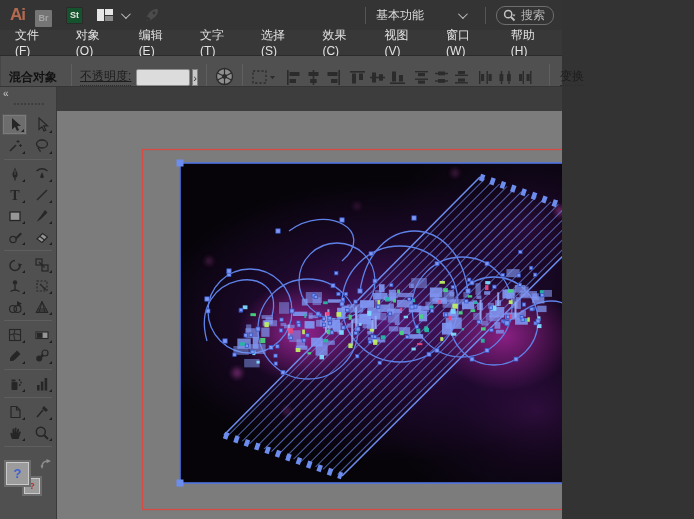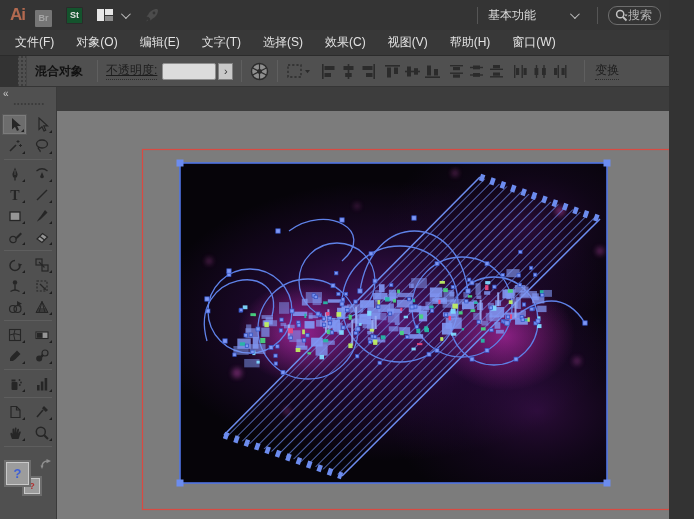--- a/index.html
+++ b/index.html
@@ -1,44 +1,44 @@
 <!DOCTYPE html>
 <html><head>
 <meta charset="utf-8">
 <style>
   * { margin:0; padding:0; box-sizing:border-box; }
   html,body { width:694px; height:519px; overflow:hidden; }
   body { font-family:"Liberation Sans","DejaVu Sans",sans-serif; font-size:12px; background:#333; }
-  .app { width:669px; height:519px; display:flex; flex-direction:column; background:#333333; }
+  .app { width:562px; height:519px; display:flex; flex-direction:column; background:#333333; }
 
   
   .app-bar { height:30px; background:#343434; display:flex; align-items:center; padding:0 6px; flex:0 0 auto; }
   .ai-logo { color:#b46a50; font-weight:bold; font-size:17px; margin:0 10px 0 4px; letter-spacing:-1px; }
   .badge { width:17px; height:17px; display:flex; align-items:center; justify-content:center; font-size:9px; font-weight:bold; margin-right:14px; border-radius:1px; }
   .badge.br { background:#757575; color:#a5a5a5;margin-top:6px; }
   .badge.st { background:#14532d; color:#e3e3e3; border:1px solid #2a2a2a; }
   .ws-icon { width:16px; height:12px; display:flex; gap:1px; margin-right:4px; }
   .ws-icon .l { width:7px; height:12px; background:#e6e6e6; }
   .ws-icon .r { width:8px; height:12px; display:flex; flex-direction:column; gap:1px; }
   .ws-icon .r i { display:block; height:5.5px; background:#e6e6e6; }
   .ws-icon .r i.dim { background:#8a8a8a; }
   .chev { width:7px; height:7px; border-right:1.5px solid #bfbfbf; border-bottom:1.5px solid #bfbfbf; transform:rotate(45deg) translateY(-2px); display:inline-block; margin:0 10px 0 4px; }
   .rocket { margin-left:6px; }
   .spacer { flex:1; }
   .vbar { width:1px; height:17px; background:#555; margin:0 10px; }
   .ws-switch { color:#dcdcdc; display:flex; align-items:center; cursor:default;gap:26px; }
   .ws-switch .chev { margin-left:8px; }
-  .search-box { display:flex; align-items:center; border:1px solid #6e6e6e; border-radius:9px; height:19px; padding:0 8px 0 6px; color:#b5b5b5; margin-right:2px; }
+  .search-box { display:flex; align-items:center; border:1px solid #6e6e6e; border-radius:9px; height:19px; padding:0 8px 0 6px; color:#b5b5b5; gap:5px; margin-right:2px; }
 
   
   .menu-bar { height:26px; background:#383838; display:flex; align-items:center; padding-left:4px; color:#e2e2e2; border-bottom:1px solid #2b2b2b; flex:0 0 auto; }
   .menu-item { padding:0 11px; height:100%; display:flex; align-items:center; cursor:default; }
 
   
-  .control-bar { height:31px; background:#505050; display:flex; align-items:center; color:#1d1d1d; border-bottom:1px solid #353535; flex:0 0 auto;margin-left:18px; }
+  .control-bar { height:31px; background:#505050; display:flex; align-items:flex-end; color:#1d1d1d; border-bottom:1px solid #353535; flex:0 0 auto; }
   .grip { width:9px; height:100%; background-image:radial-gradient(circle,#3c3c3c 1px,transparent 1.2px); background-size:4px 4px; background-position:2px 3px; border-right:1px solid #464646; }
   .ctx-label { margin:0 6px 0 8px; font-weight:bold; color:#111; white-space:nowrap; }
   .csep { width:1px; height:22px; background:#3e3e3e; border-right:1px solid #5f5f5f; margin:0 8px; }
   .op-label { border-bottom:1px dotted #2c2c2c; white-space:nowrap;text-decoration:underline; }
   .op-input { width:54px; height:17px; background:#dcdcdc; border:1px solid #8f8f8f; border-radius:2px; margin-left:5px; font-size:11px; padding:0 4px; color:#222; }
   .fly-btn { width:15px; height:17px; border:1px solid #828282; background:#c9c9c9; color:#333; display:flex; align-items:center; justify-content:center; font-size:11px; margin-left:2px; cursor:default; }
   .cicon { color:#292929; display:flex; align-items:center; justify-content:center; cursor:default; }
   .align-group { display:flex; align-items:center; gap:3px; margin-right:7px; }
   .tf-label { border-bottom:1px dotted #2c2c2c; margin-left:2px; white-space:nowrap; }
 
@@ -106,22 +106,22 @@
   </div>
 
   <div class="menu-bar">
     <span class="menu-item">文件(F)</span>
     <span class="menu-item">对象(O)</span>
     <span class="menu-item">编辑(E)</span>
     <span class="menu-item">文字(T)</span>
     <span class="menu-item">选择(S)</span>
     <span class="menu-item">效果(C)</span>
     <span class="menu-item">视图(V)</span>
+    <span class="menu-item">窗口(W)</span>
     <span class="menu-item">帮助(H)</span>
-    <span class="menu-item">窗口(W)</span>
   </div>
 
   <div class="control-bar">
     <span class="grip"></span>
     <span class="ctx-label">混合对象</span>
     <span class="csep"></span>
     <span class="op-label">不透明度:</span>
     <input class="op-input" value="" style="">
     <span class="fly-btn">›</span>
     <span class="csep"></span>

